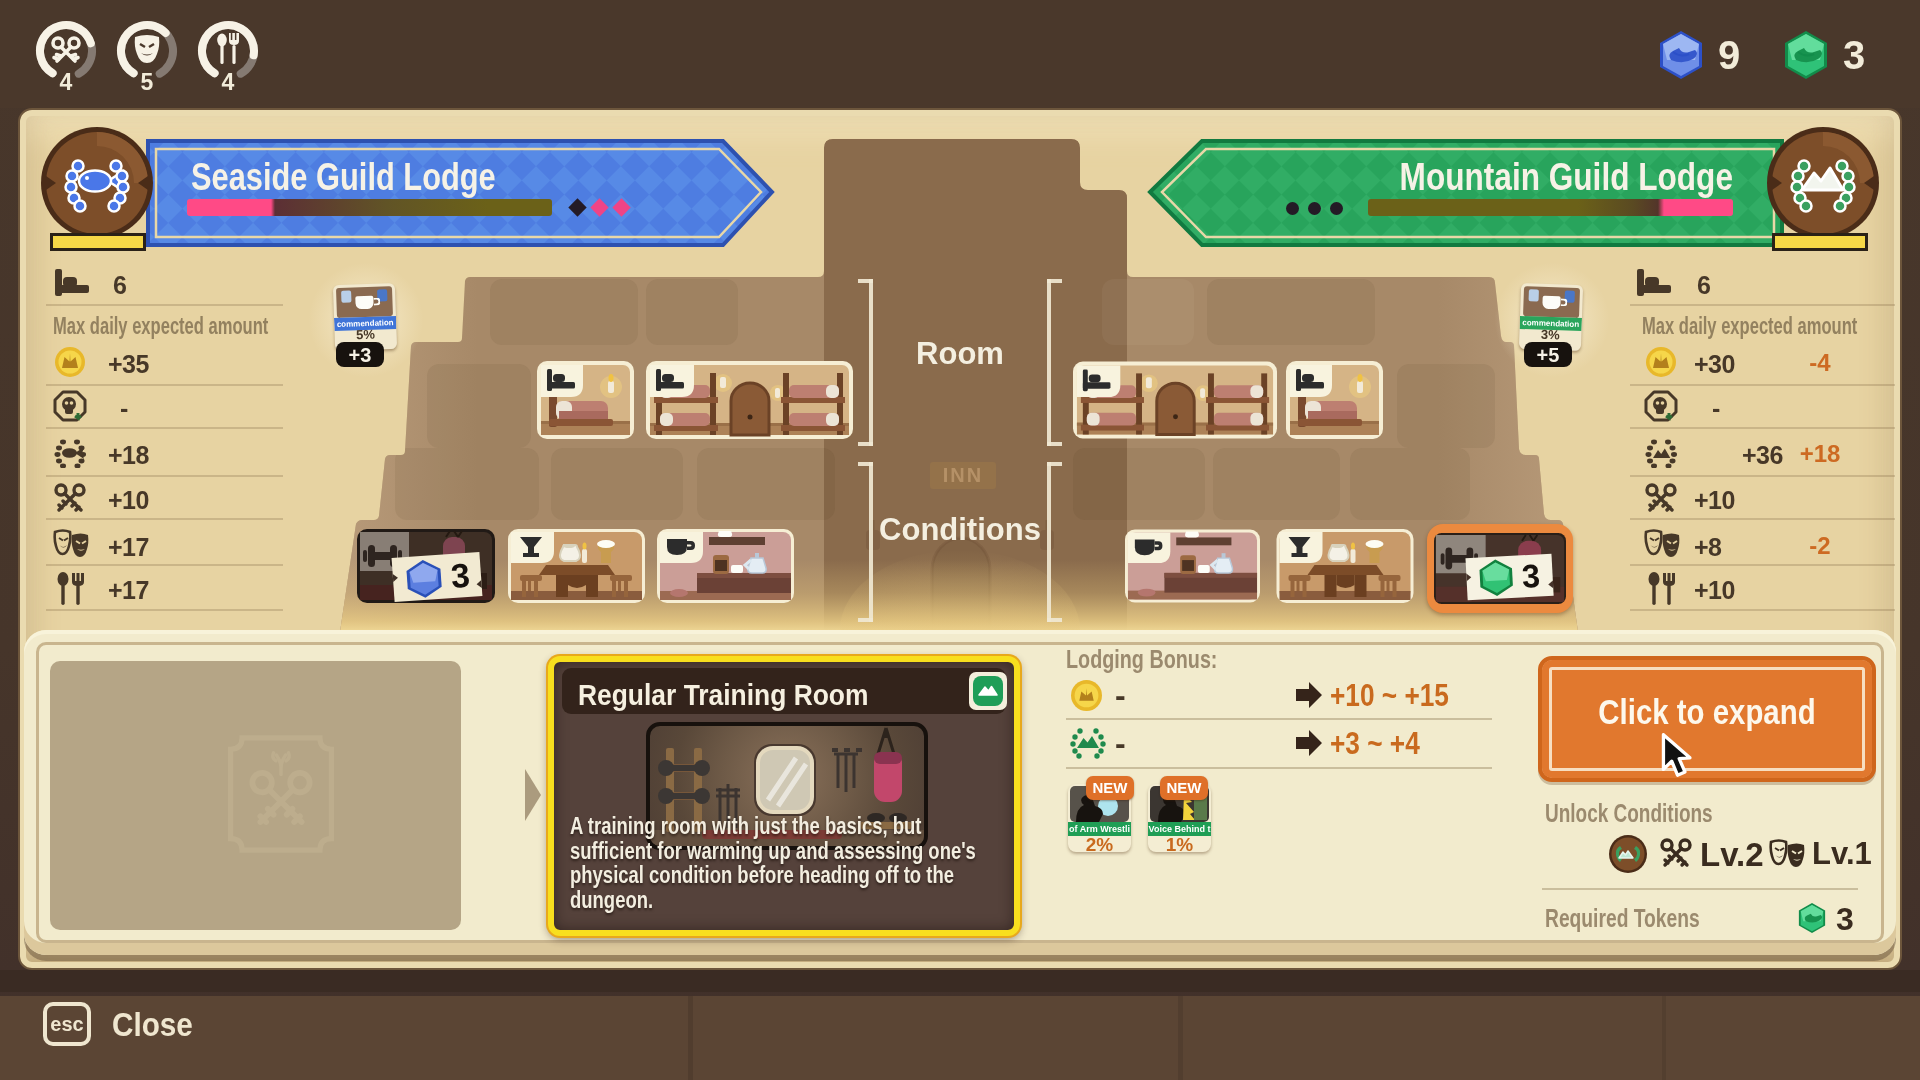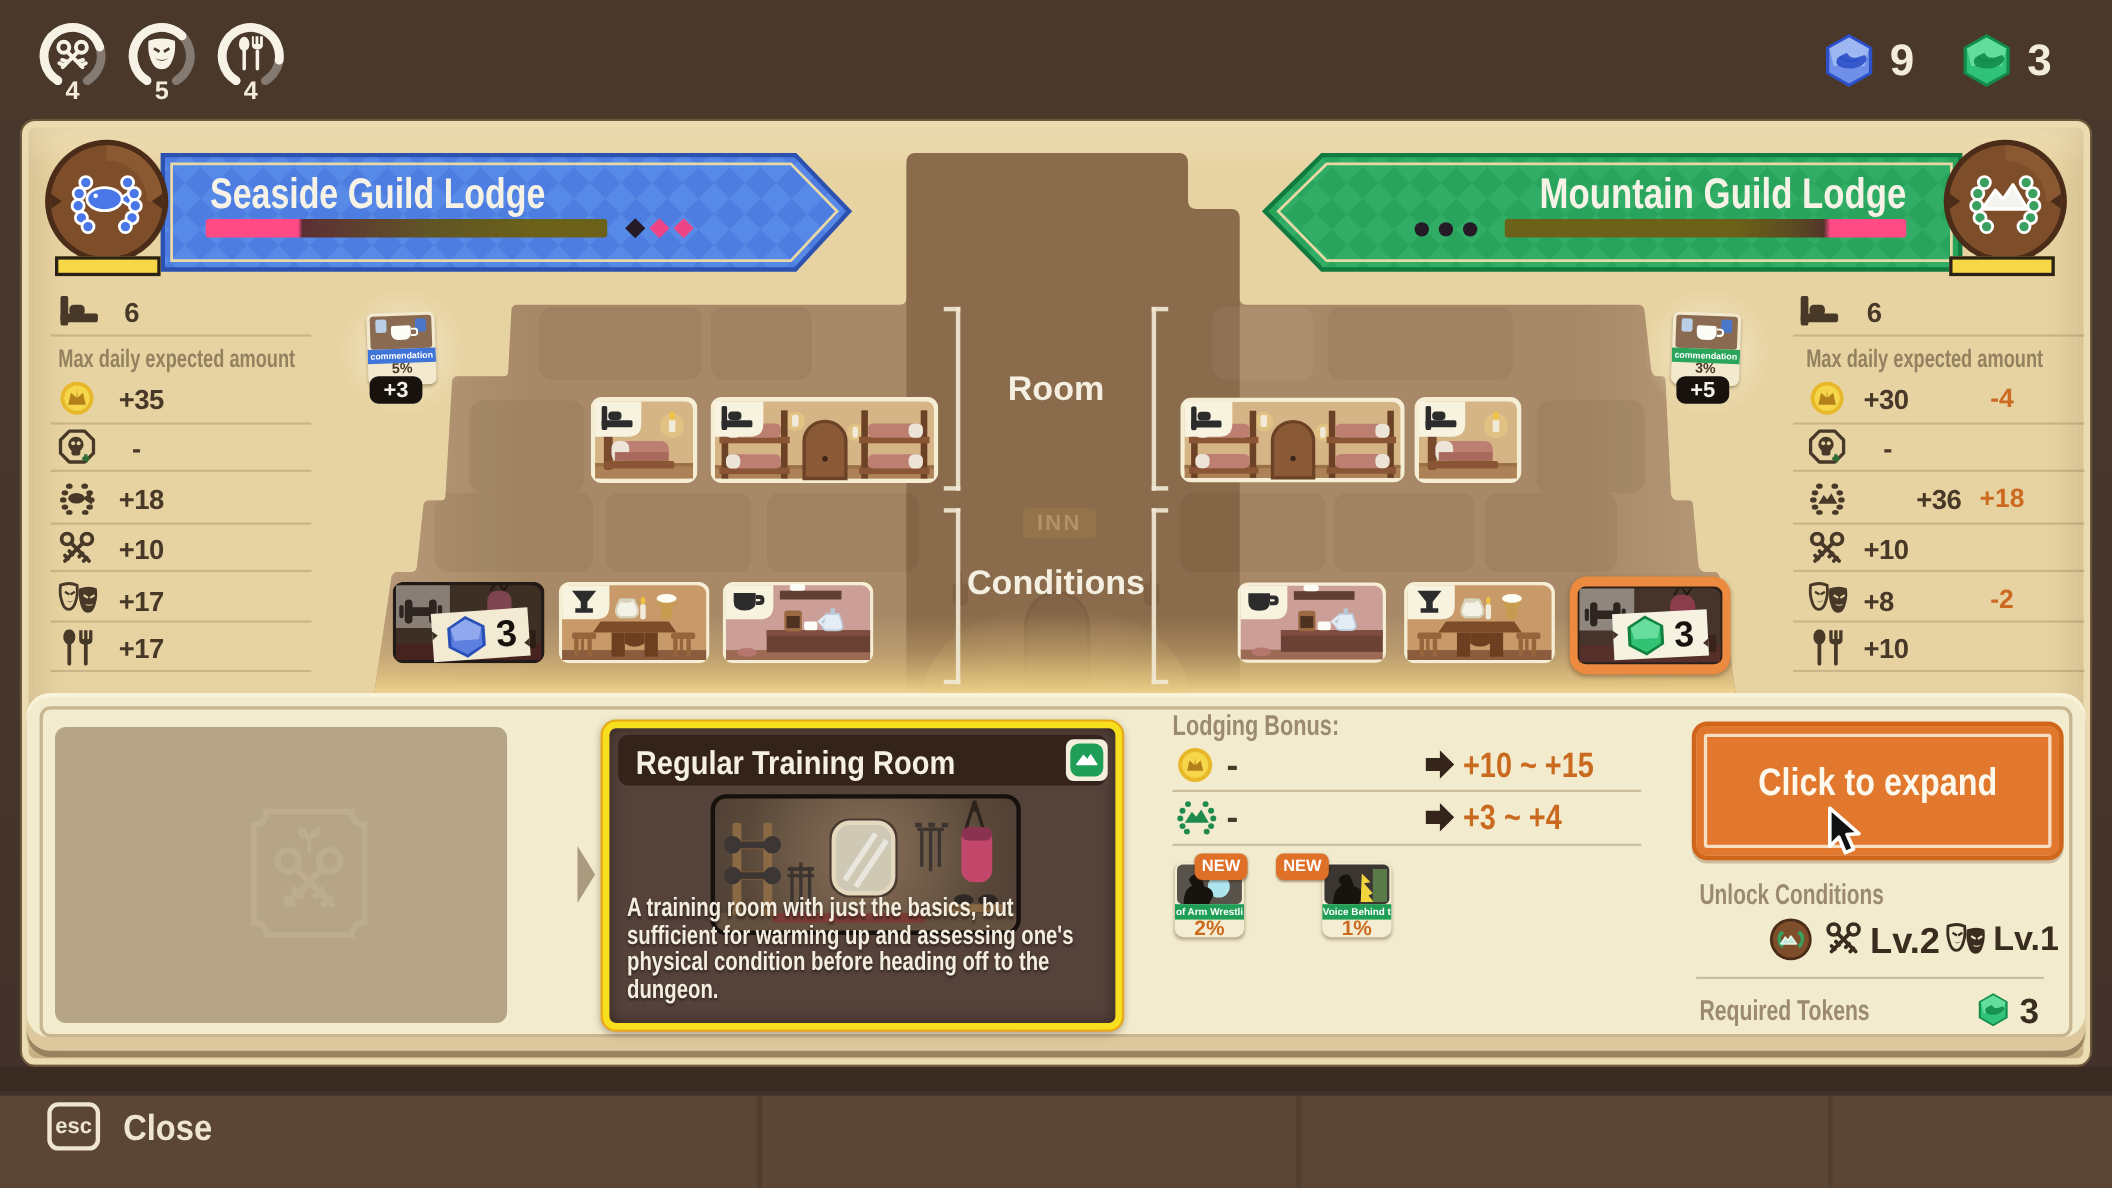--- a/index.html
+++ b/index.html
@@ -882,21 +882,21 @@
     <circle cx="38" cy="20" r="10" fill="#aee4ee"></circle>
     <path d="M6 36 q0 -14 8 -17 q-6 -5 0 -9 q7 -3 9 4 l2 6 q8 2 8 8 l-4 8 z" fill="#17130f"></path>
     <path d="M30 14 q8 -6 16 -2" stroke="#e8e2d2" stroke-width="2" fill="none"></path>
   </svg>
   <div class="abs b" style="left:0;top:38px;width:63px;height:14px;background:#1f9e55;color:#fff;font-size:9px;text-align:center;line-height:14px;">of Arm Wrestli</div>
   <div class="abs b" style="left:0;top:50px;width:63px;text-align:center;font-size:19px;color:#c96a1e;">2%</div>
 </div>
 
 <div class="abs b" style="left:1086px;top:776px;width:48px;height:24px;background:#df7028;border-radius:7px;color:#fff;font-size:15px;text-align:center;line-height:24px;box-shadow:0 1px 2px rgba(60,30,10,0.4);">NEW</div>
 
-<div class="abs" style="left:1202px;top:784px;width:63px;height:68px;background:#f4edd3;border-radius:8px;box-shadow:0 2px 3px rgba(80,50,20,0.35);overflow:hidden;">
+<div class="abs" style="left:1148px;top:784px;width:63px;height:68px;background:#f4edd3;border-radius:8px;box-shadow:0 2px 3px rgba(80,50,20,0.35);overflow:hidden;">
   <div class="abs" style="left:2px;top:2px;width:59px;height:36px;background:#3b3631;border-radius:5px;"></div>
   <svg class="abs" style="left:2px;top:2px;" width="59" height="36" viewBox="0 0 59 36">
     <path d="M8 36 q0 -14 8 -17 q-6 -5 0 -9 q7 -3 9 4 l2 6 q8 2 8 8 l-4 8 z" fill="#17130f"></path>
     <path d="M34 8 l8 8 -6 1 8 9 -4 2 5 6 h-12 z" fill="#f2d43c"></path>
     <rect x="44" y="4" width="13" height="30" fill="#5a7a4a"></rect>
   </svg>
   <div class="abs b" style="left:0;top:38px;width:63px;height:14px;background:#1f9e55;color:#fff;font-size:9px;text-align:center;line-height:14px;">Voice Behind t</div>
   <div class="abs b" style="left:0;top:50px;width:63px;text-align:center;font-size:19px;color:#c96a1e;">1%</div>
 </div>
 

